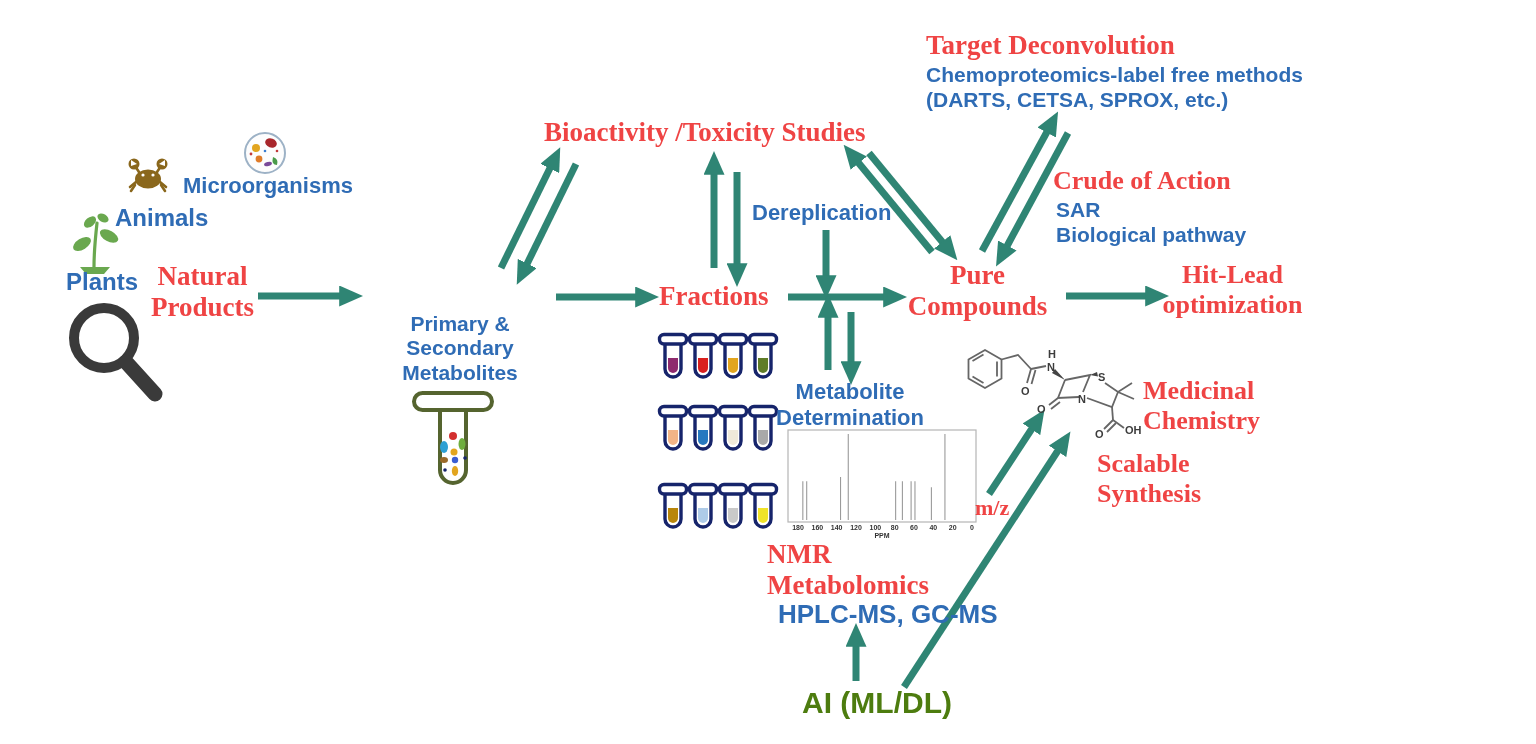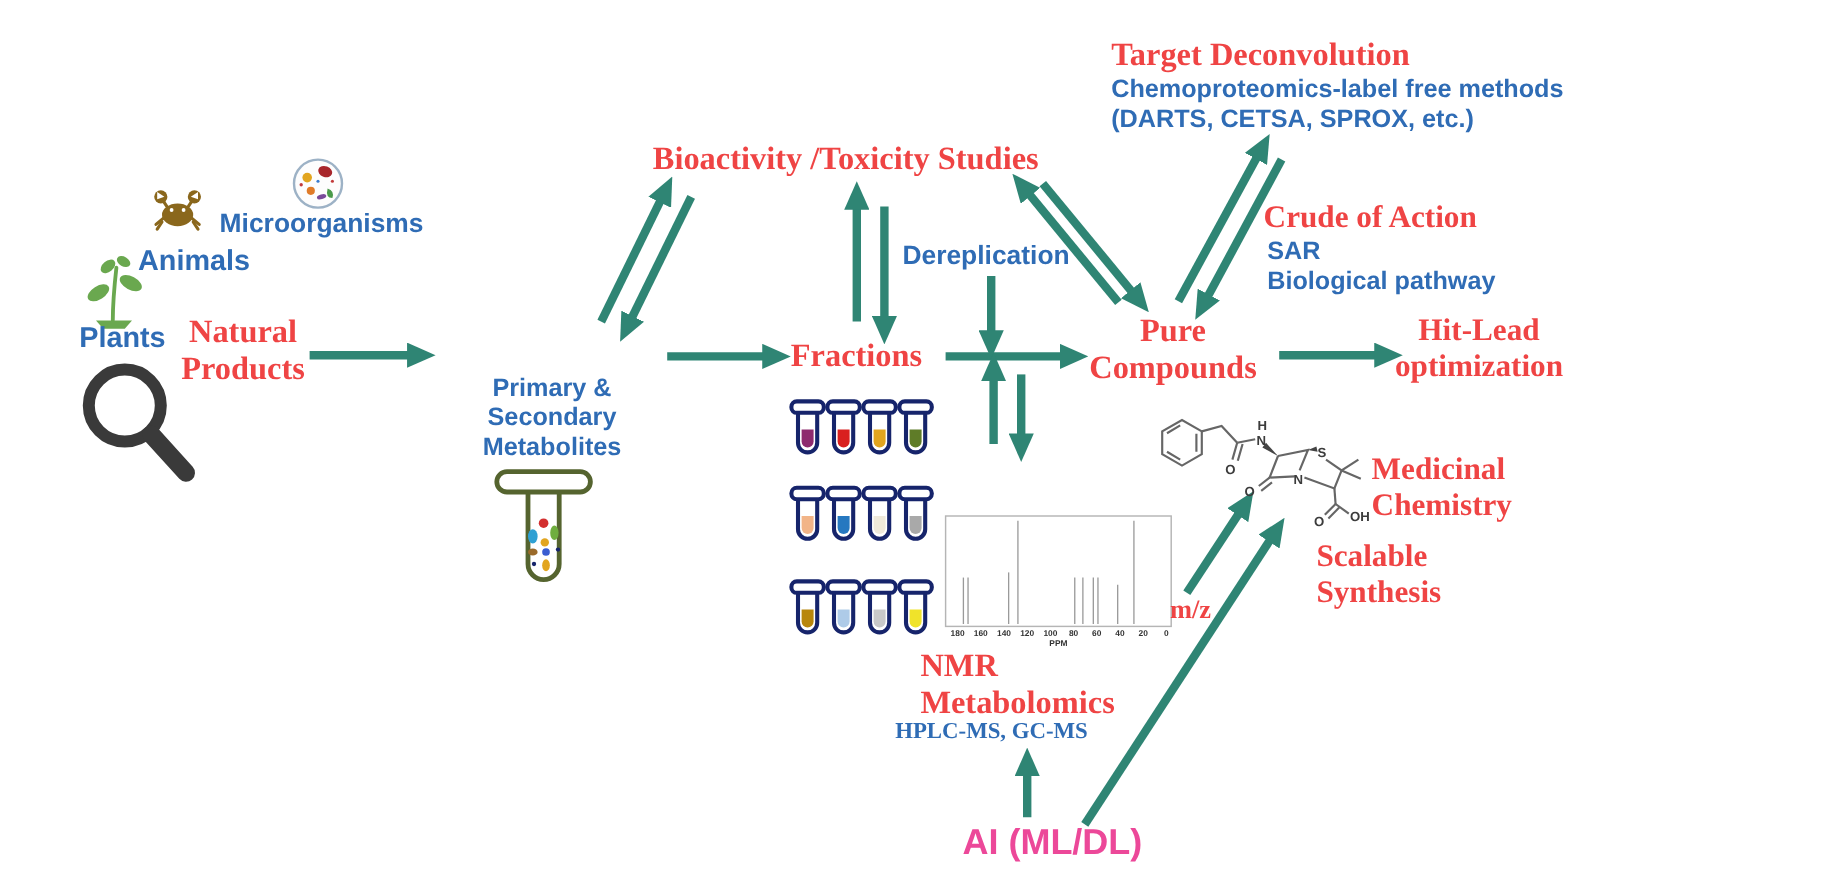--- a/index.html
+++ b/index.html
@@ -1,21 +1,21 @@
 <!DOCTYPE html>
 <html><head>
 <meta charset="utf-8">
 <style>
   html,body{margin:0;padding:0;background:#fff;}
   .canvas{position:relative;width:1536px;height:744px;background:#ffffff;overflow:hidden;
           font-family:"Liberation Sans",sans-serif;font-weight:bold;}
   .lbl{position:absolute;white-space:nowrap;line-height:1.16;}
   .red{color:#ef4444;font-family:Liberation Serif, serif;}
   .blue{color:#2f6cb5;}
-  .teal{color:#ec4899;}
+  .teal{color:#4d7c0f;}
   .ctr{text-align:center;}
   svg.overlay{position:absolute;left:0;top:0;}
   .nmr-tick{font-size:7px;fill:#333;font-family:"Liberation Sans",sans-serif;}
   .nmr-xlab{font-size:7px;fill:#333;font-family:"Liberation Sans",sans-serif;}
   .atom{font-size:11px;fill:#3c3c3c;font-family:"Liberation Sans",sans-serif;font-weight:bold;}
 </style>
 </head>
 <body>
 
 <div class="canvas">
@@ -264,34 +264,38 @@
 
   <div class="lbl red" style="left:1053px;top:166px;font-size:26px;">Crude of Action</div>
   <div class="lbl blue" style="left:1056px;top:198px;font-size:21px;">SAR</div>
   <div class="lbl blue" style="left:1056px;top:223px;font-size:21px;">Biological pathway</div>
 
   <div class="lbl red ctr" style="left:1150px;top:260px;width:165px;font-size:26px;">
     <div>Hit-Lead</div>
     <div>optimization</div>
   </div>
 
+  <div class="lbl blue ctr" style="left:770px;top:379px;width:160px;font-size:22px;">
+    <div>Metabolite</div>
+    <div>Determination</div>
+  </div>
 
   <div class="lbl red" style="left:975px;top:495px;font-size:22px;">m/z</div>
 
   <div class="lbl red" style="left:1143px;top:357px;font-size:26px;margin-top:19px;">
     <div>Medicinal</div>
     <div>Chemistry</div>
   </div>
 
   <div class="lbl red" style="left:767px;top:539px;font-size:27px;">
     <div>NMR</div>
     <div>Metabolomics</div>
   </div>
 
   <div class="lbl red" style="left:1097px;top:449px;font-size:26px;">
     <div>Scalable</div>
     <div>Synthesis</div>
   </div>
-  <div class="lbl blue" style="left:746px;top:599px;font-size:19px;font-family:Liberation Serif, serif;">HPLC-MS, GC-MS</div>
+  <div class="lbl blue" style="left:778px;top:599px;font-size:26px;">HPLC-MS, GC-MS</div>
 
   <div class="lbl teal" style="left:802px;top:686px;font-size:30px;">AI (ML/DL)</div>
 
 </div>
 
 </body></html>

